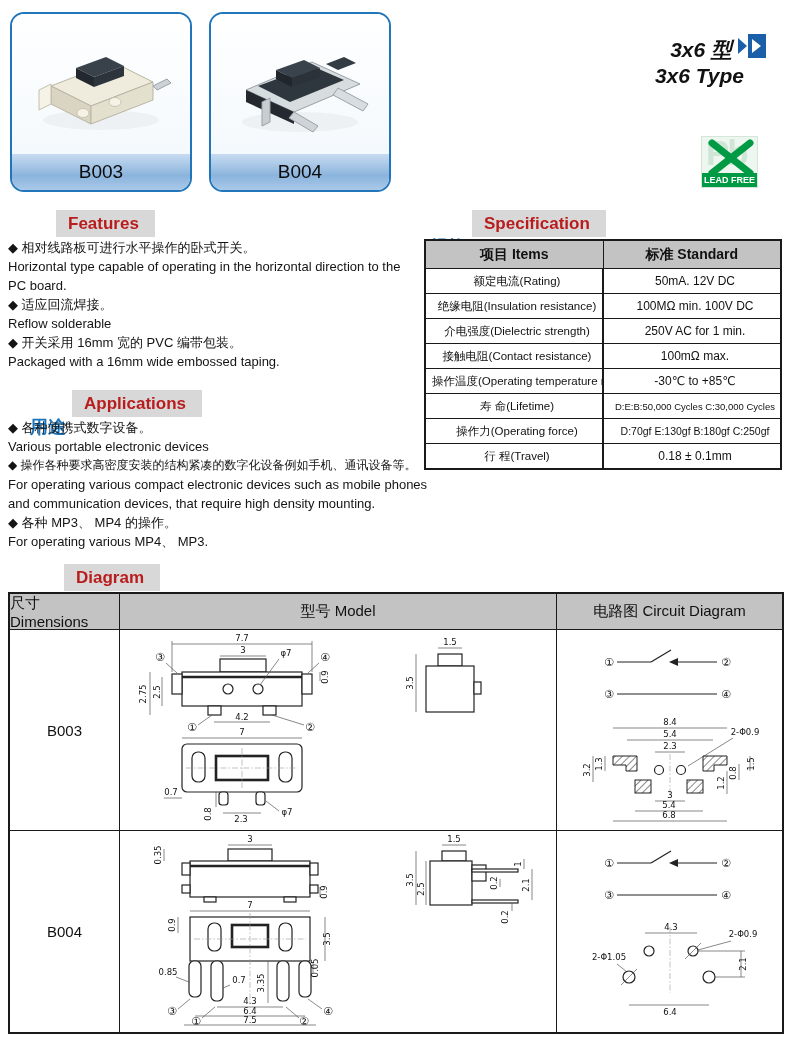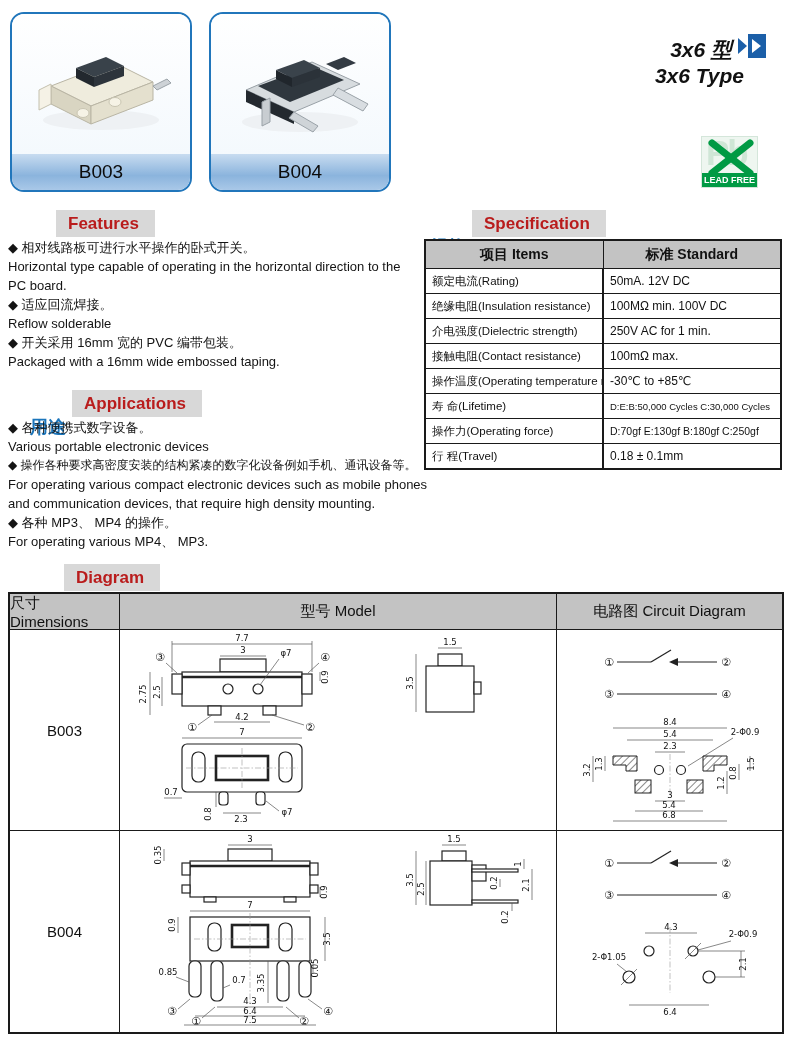--- a/index.html
+++ b/index.html
@@ -40,21 +40,21 @@
   
   .tblock{position:absolute;font-size:13px;line-height:19px;color:#141414;}
   .tblock .cn{color:#141414;}
   .tblock .cn.tight{font-size:12px;}
 
   
   .spec{position:absolute;left:424px;top:239px;border-collapse:collapse;table-layout:fixed;width:358px;}
   .spec th,.spec td{border:1px solid #1a1a1a;overflow:hidden;white-space:nowrap;}
   .spec{border:2px solid #1a1a1a;}
   .spec th{height:25px;background:#c3c3c3;font-size:14px;font-weight:bold;text-align:center;}
-  .spec td{height:24px;font-size:11.5px;padding:0 0 0 6px;background:#fff;}
+  .spec td{height:24px;font-size:11.5px;padding:0 0 0 6px;background:#fff;text-align:center;}
   .spec td.item{width:202px;border-right:2px solid #1a1a1a;}
   .spec td.std{width:156px;font-size:12px;}
   .spec td.std.small{font-size:9.5px;}
   .spec td.std.small2{font-size:10.5px;}
 
   
   .dgrid{position:absolute;left:8px;top:592px;display:grid;
         grid-template-columns:110px 437px 225px;grid-template-rows:36px 201px 201px;
         border:2px solid #1a1a1a;}
   .dgrid>div{border-right:1px solid #1a1a1a;border-bottom:1px solid #1a1a1a;box-sizing:border-box;}

